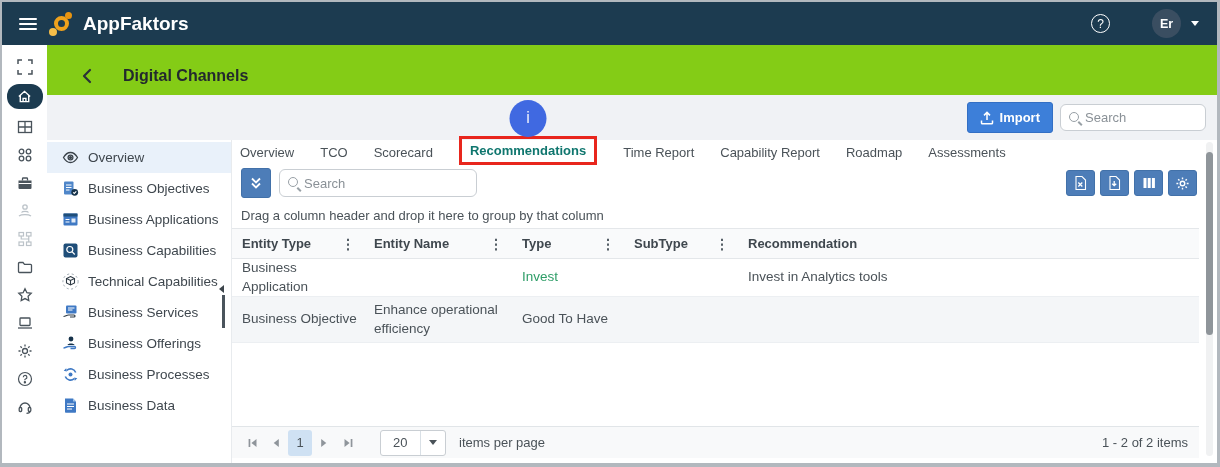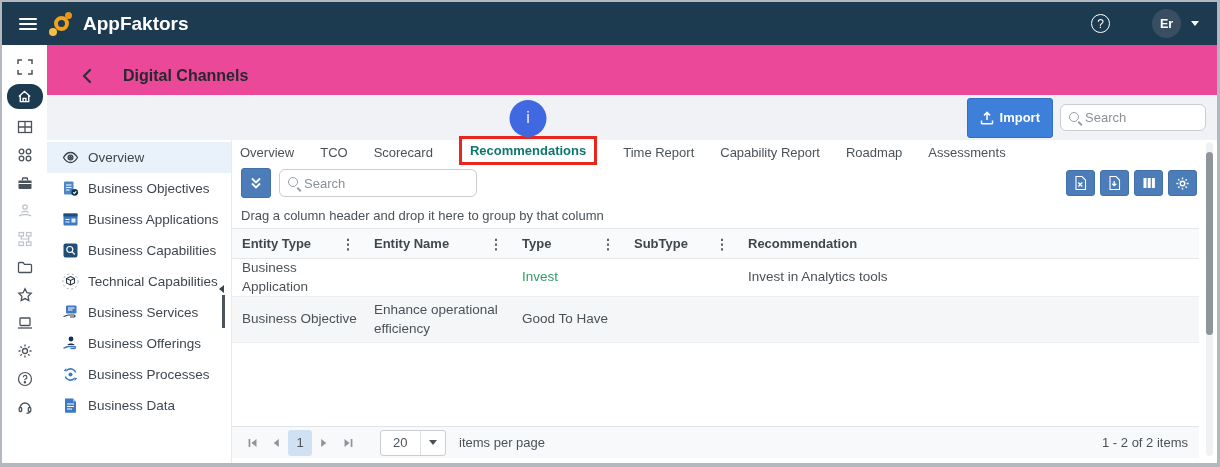--- a/index.html
+++ b/index.html
@@ -26,29 +26,29 @@
 
   
   .rail{ position:absolute; left:0; top:43px; width:45px; bottom:0; background:#fff;
     display:flex; flex-direction:column; align-items:center; padding-top:11px; gap:7px; }
   .rail-item{ width:36px; height:21px; display:flex; align-items:center; justify-content:center;
     color:#49535b; cursor:pointer; flex:none;}
   .rail-item.active{ background:#1c3b50; border-radius:12px; height:25px; color:#fff; }
   .rail-item.dim{ color:#bcc3c9; }
 
   
-  .page-header{ position:absolute; left:45px; top:43px; right:0; height:62px; background:#ec4899;
+  .page-header{ position:absolute; left:45px; top:43px; right:0; height:62px; background:#84cc16;
     display:flex; align-items:center; }
   .back-btn{ margin-left:34px; display:flex; cursor:pointer; }
   .page-title{ margin-left:30px; font-size:16px; font-weight:bold; color:#23292e; }
 
   
   .band{ position:absolute; left:45px; top:93px; right:0; height:45px; background:#f0f2f5;
     display:flex; align-items:center; justify-content:flex-end; padding-right:11px; gap:7px;}
-  .btn-import{ height:40px; background:#3d7fd9; border:1px solid #336fc4; border-radius:3px; color:#fff;
+  .btn-import{ height:31px; background:#3d7fd9; border:1px solid #336fc4; border-radius:3px; color:#fff;
     font-size:13px; font-weight:bold; display:flex; align-items:center; gap:6px; padding:0 12px; cursor:pointer;
     font-family:"Liberation Sans",sans-serif;}
   .search-box{ height:27px; background:#fff; border:1px solid #c9ced3; border-radius:6px;
     display:flex; align-items:center; padding:0 7px; gap:3px;}
   .search-box.band-search{ width:146px; }
   .search-box input{ border:none; outline:none; background:transparent; font-size:13px; color:#4a5258;
     width:100%; font-family:"Liberation Sans",sans-serif;}
   .search-box input::placeholder{ color:#8a9197; }
   .mag{ position:relative; width:14px; height:14px; flex:none;}
   .mag::before{ content:""; position:absolute; left:1px; top:1px; width:8px; height:8px;

